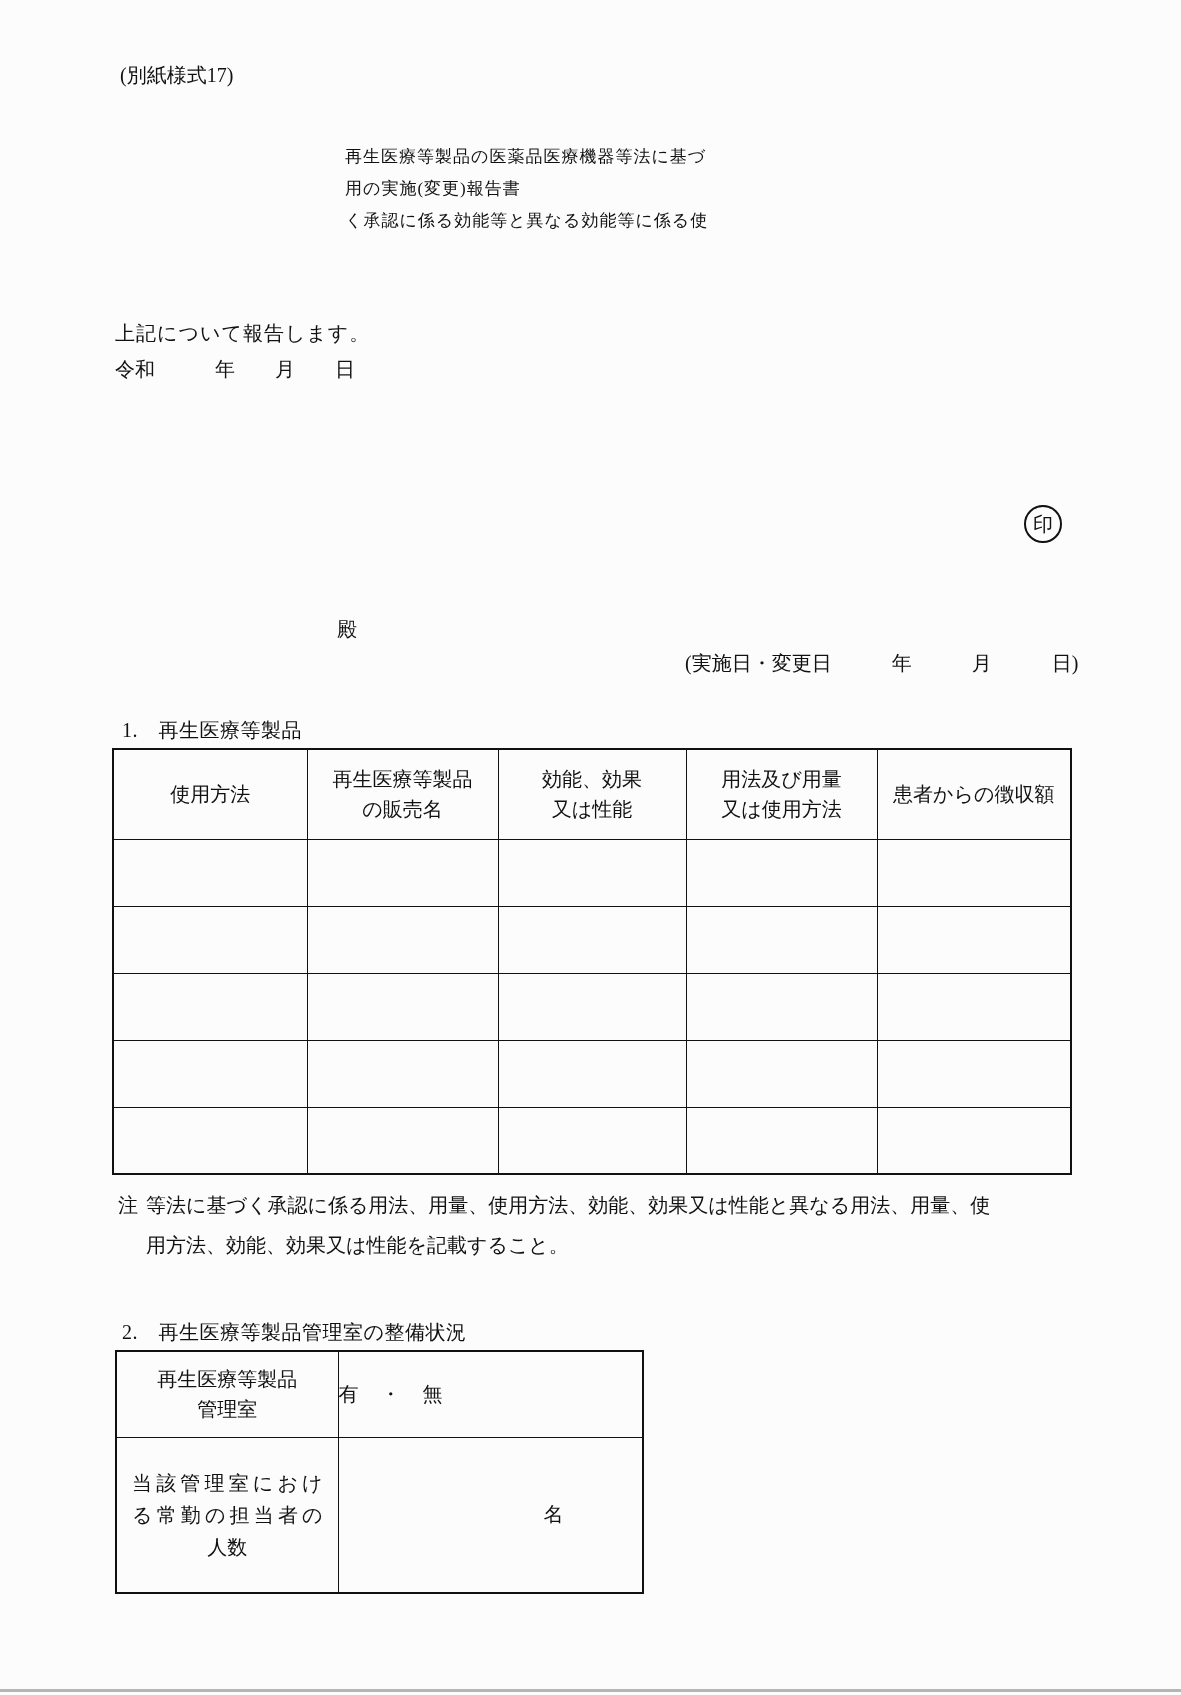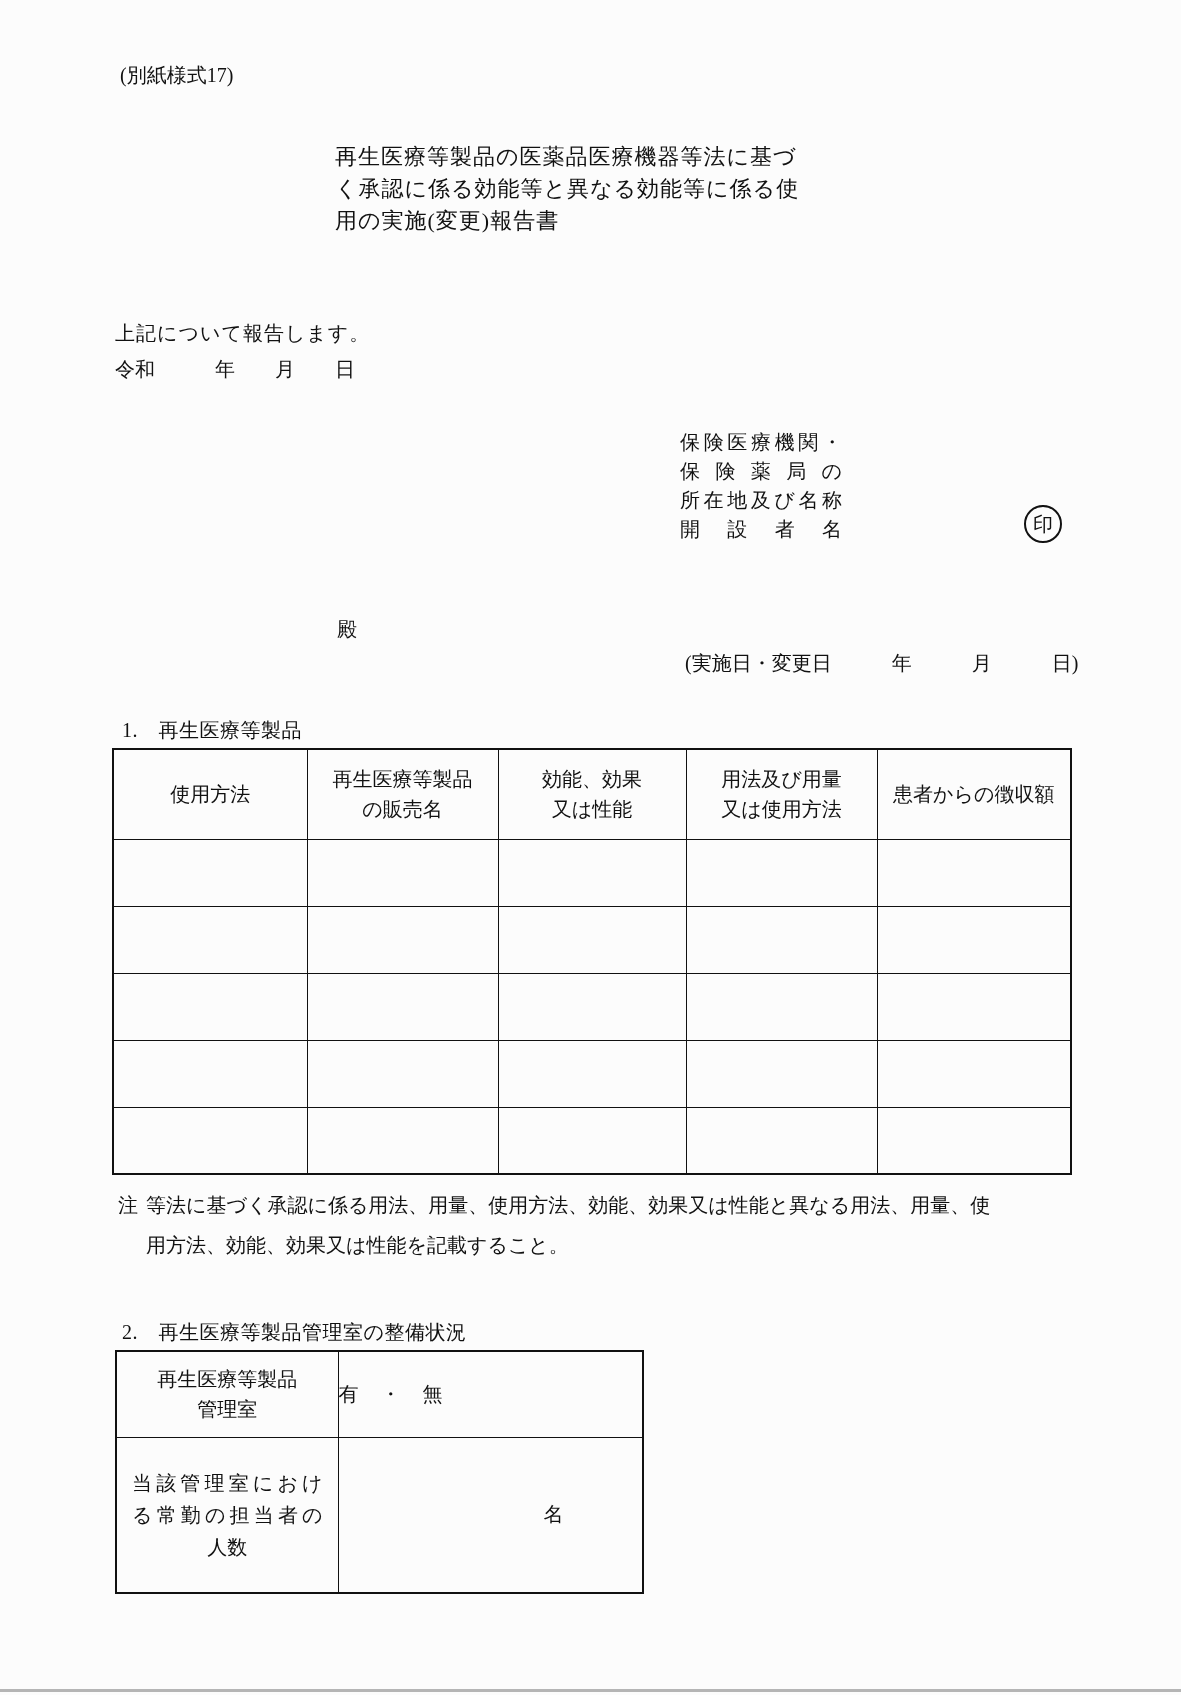--- a/index.html
+++ b/index.html
@@ -8,21 +8,21 @@
     width:1181px;height:1695px;
     margin:0 auto;
     background:#fcfcfc;
     font-family:Liberation Serif, serif;
     color:#111;
     font-size:20px;
     overflow:hidden;
   }
   .abs{position:absolute;}
   .form-number{left:120px;top:62px;}
-  .doc-title{left:335px;top:141px;line-height:32px;font-size:22px;letter-spacing:1px;}
+  .doc-title{left:345px;top:141px;line-height:32px;font-size:17px;letter-spacing:1px;}
   .report-statement{left:115px;top:320px;letter-spacing:1px;}
   .era-date{left:115px;top:356px;}
   .addressee{left:680px;top:428px;width:162px;line-height:29px;}
   .addressee div{text-align:justify;text-align-last:justify;}
   .seal{
     left:1024px;top:505px;width:34px;height:34px;
     border:2px solid #111;border-radius:50%;
     text-align:center;line-height:34px;font-size:20px;
   }
   .dono{left:337px;top:616px;}
@@ -60,34 +60,28 @@
 </style>
 </head>
 <body>
 
 <div class="page">
 
   <div class="abs form-number">(別紙様式17)</div>
 
   <div class="abs doc-title">
     <div>再生医療等製品の医薬品医療機器等法に基づ</div>
+    <div>用の実施(変更)報告書</div>
     <div>く承認に係る効能等と異なる効能等に係る使</div>
-    <div>用の実施(変更)報告書</div>
   </div>
 
   <div class="abs report-statement">上記について報告します。</div>
 
   <div class="abs era-date">令和　　　年　　月　　日</div>
 
-  <div class="abs addressee">
-    <div>保険医療機関・</div>
-    <div>保険薬局の</div>
-    <div>所在地及び名称</div>
-    <div>開設者名</div>
-  </div>
 
   <div class="abs seal">
     <span>印</span>
   </div>
 
   <div class="abs dono">殿</div>
 
   <div class="abs impl-date">(実施日・変更日　　　年　　　月　　　日)</div>
 
   <div class="abs sec-heading sec1-heading">1.　再生医療等製品</div>

